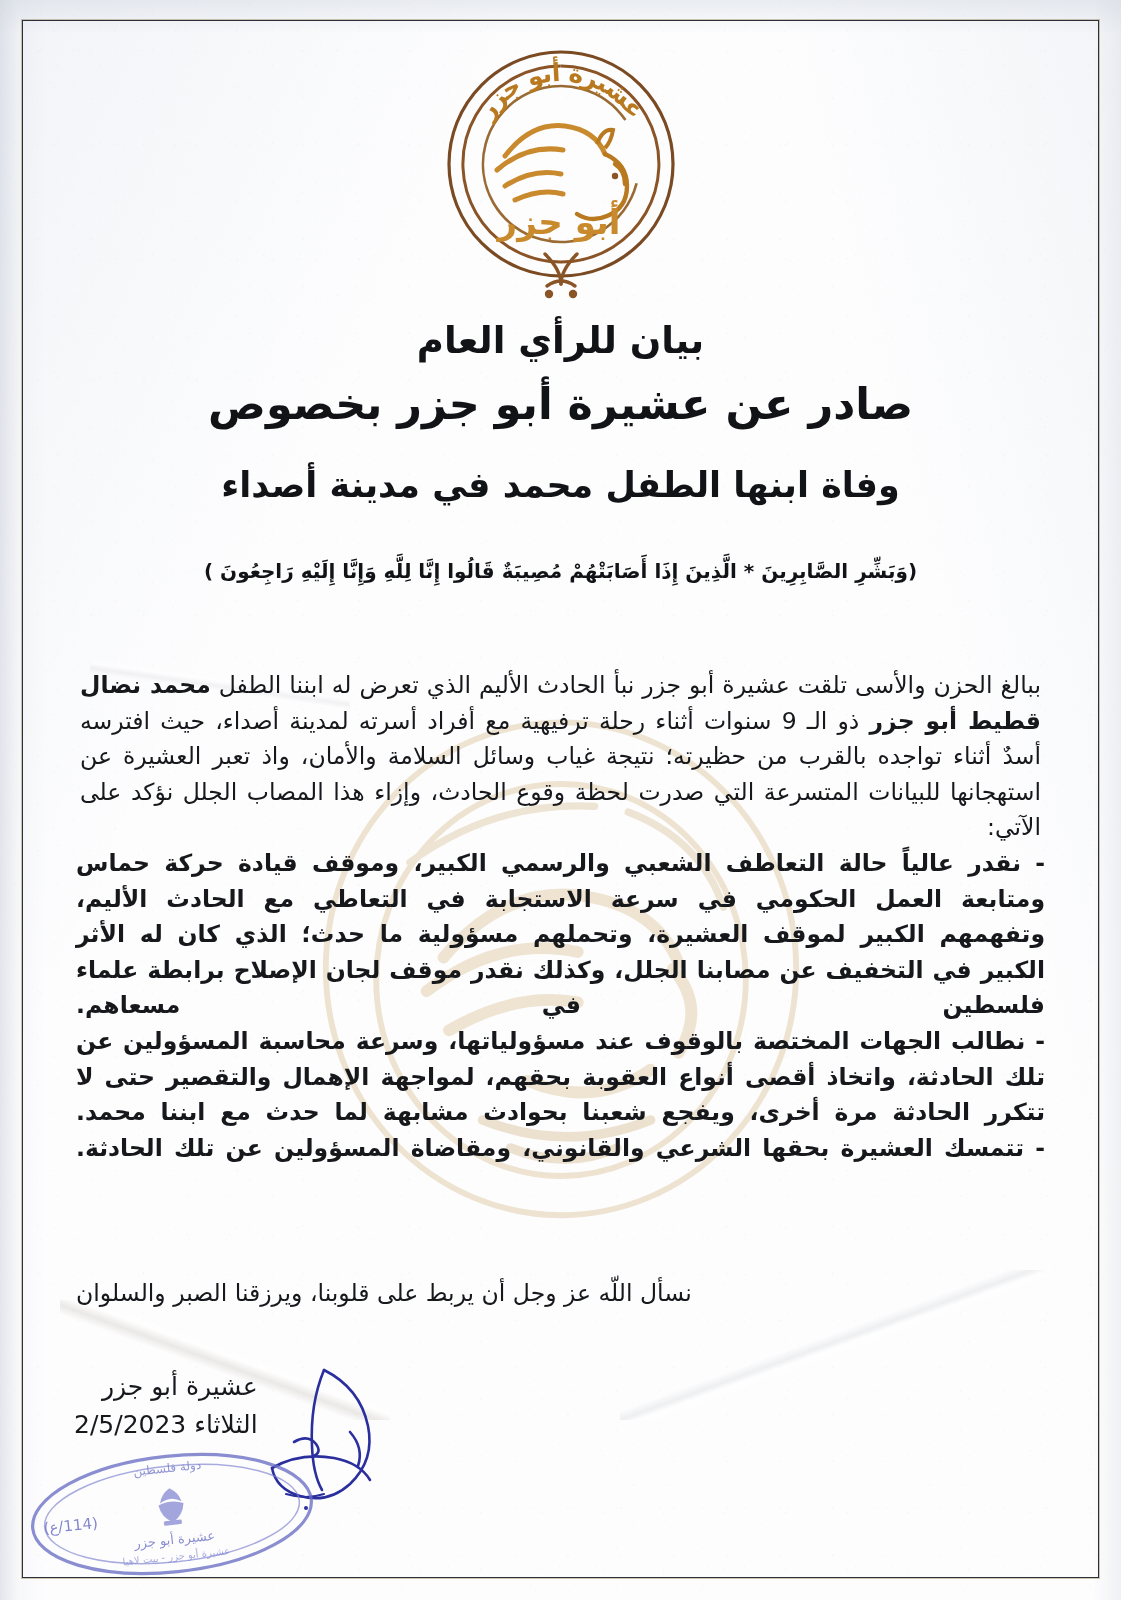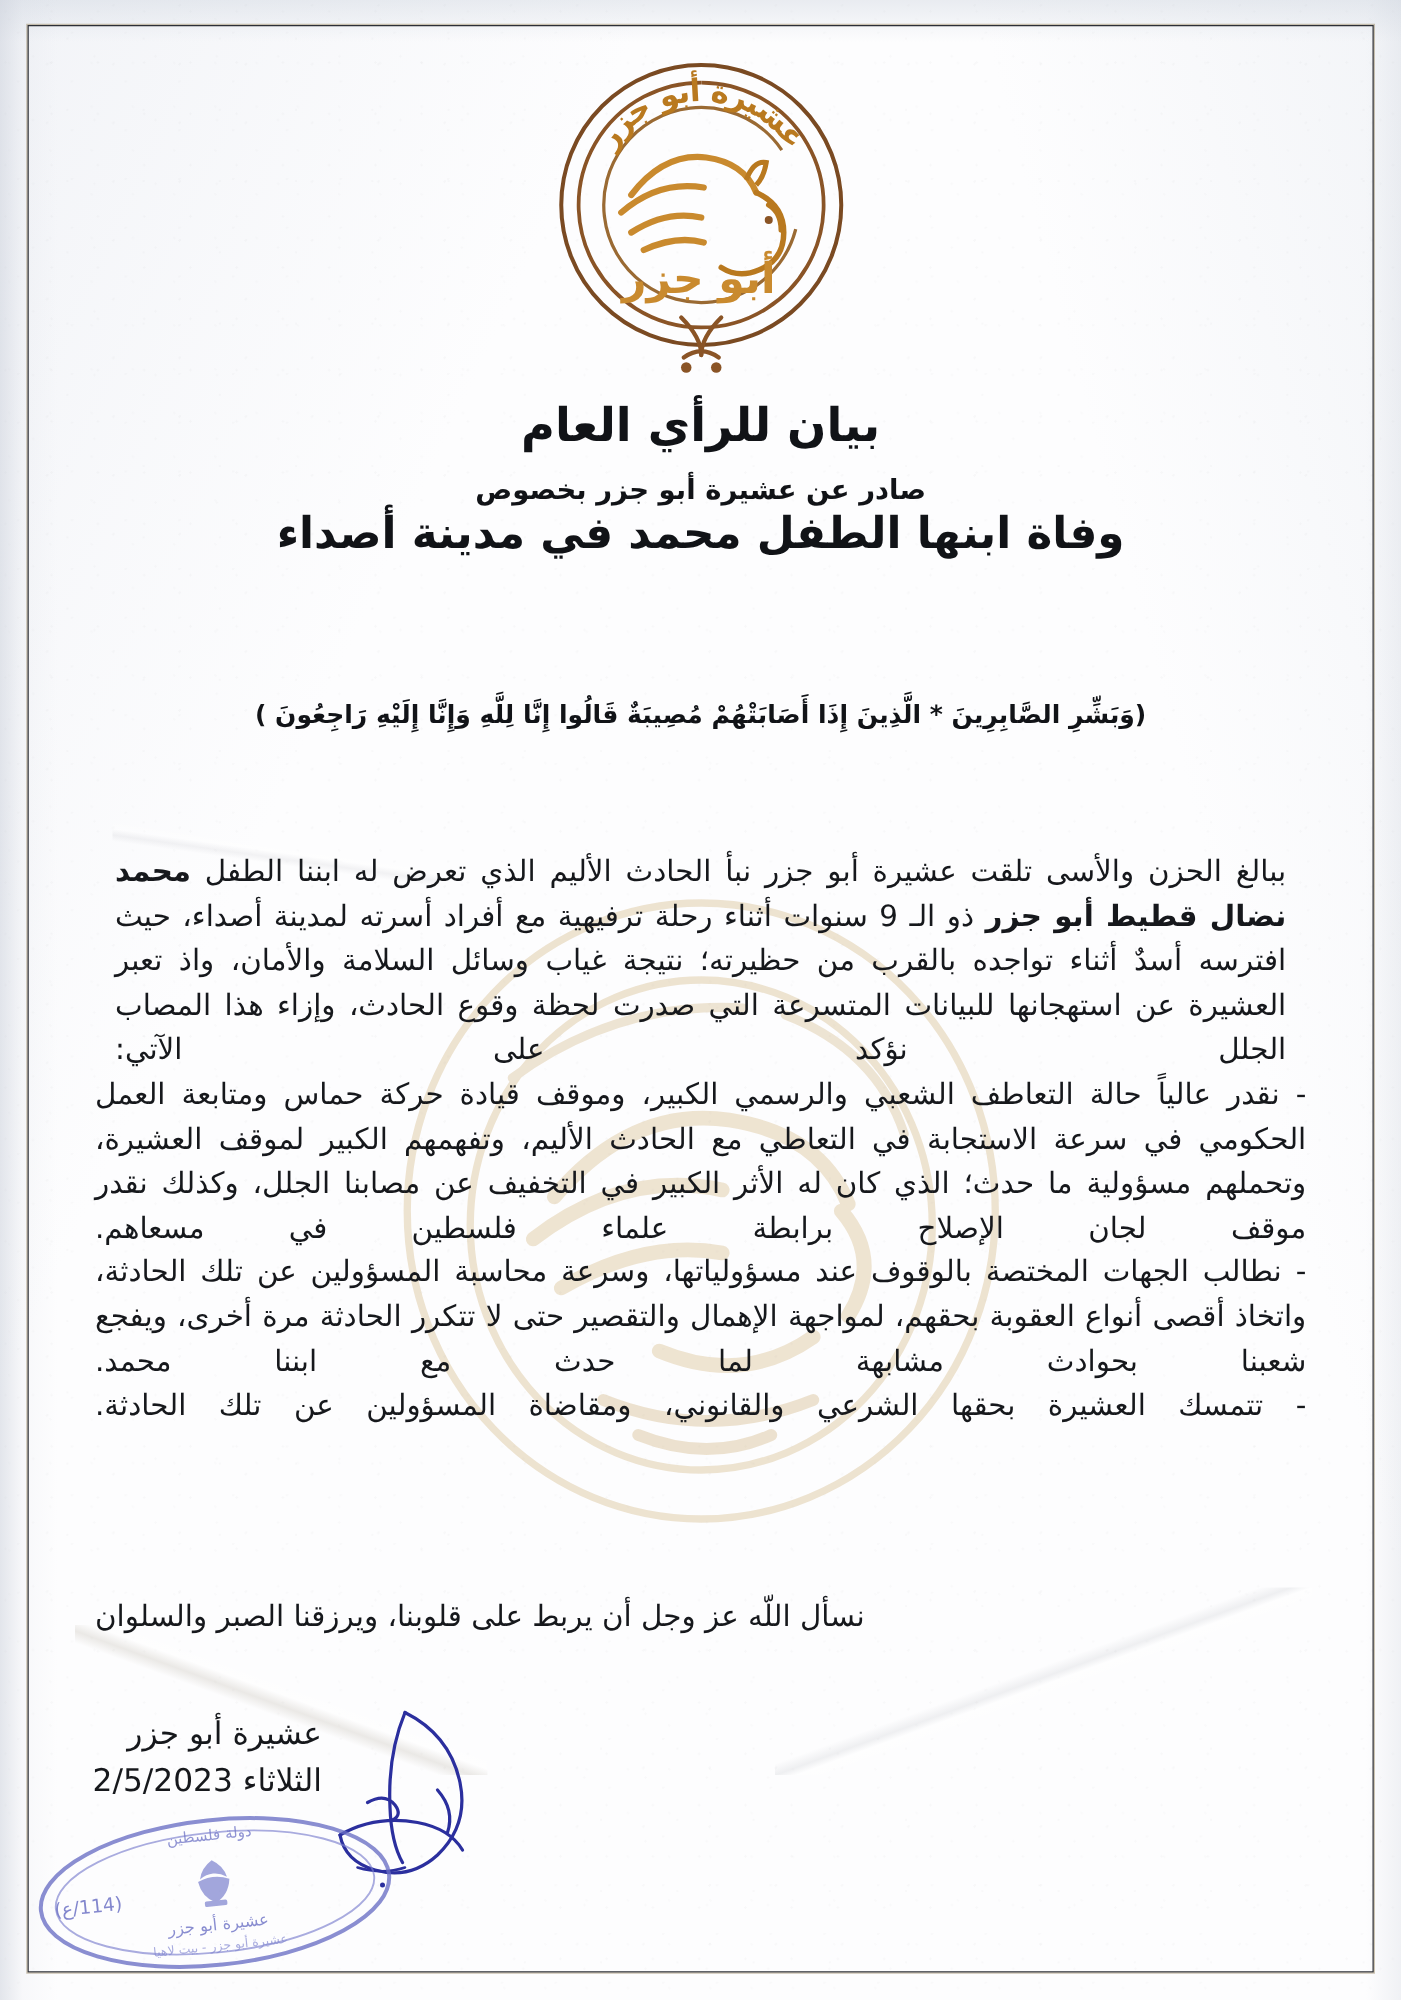--- a/index.html
+++ b/index.html
@@ -101,21 +101,21 @@
     text-align:center;
   }
   .hd{
     font-family:"DejaVu Sans","Liberation Sans",sans-serif;
     font-weight:700;
     color:#111317;
     letter-spacing:0;
     line-height:1.04;
   }
   .hd1{font-size:37px;margin-bottom:22px;}
-  .hd2{font-size:22px;margin-bottom:4px;}
+  .hd2{font-size:43px;margin-bottom:40px;}
   .hd3{font-size:35px;}
 
   
   #verse{
     position:absolute;left:50px;right:50px;top:558px;
     text-align:center;
     font-family:"DejaVu Sans","Liberation Sans",sans-serif;
     font-weight:700;
     font-size:20px;
     color:#111317;
@@ -127,23 +127,23 @@
   #body{
     position:absolute;left:76px;right:76px;top:664px;
     color:#16181c;
     font-family:"DejaVu Sans","Liberation Sans",sans-serif;
     font-size:23.5px;
     line-height:35.6px;
     text-align:justify;
     text-align-last:justify;
     word-spacing:.5px;
   }
-  #body p{margin:16px;}
+  #body p{margin:4px;}
   .para-intro{margin-bottom:0 !important;}
-  .bullet{margin:0 !important;}
+  .bullet{margin:0 !important;font-weight:bold;}
   strong{font-weight:700;}
 
   #closing{
     position:absolute;left:76px;right:76px;top:1276px;
     text-align:left;
     color:#16181c;
     font-family:"DejaVu Sans","Liberation Sans",sans-serif;
     font-size:23.5px;
     line-height:35px;
   }

